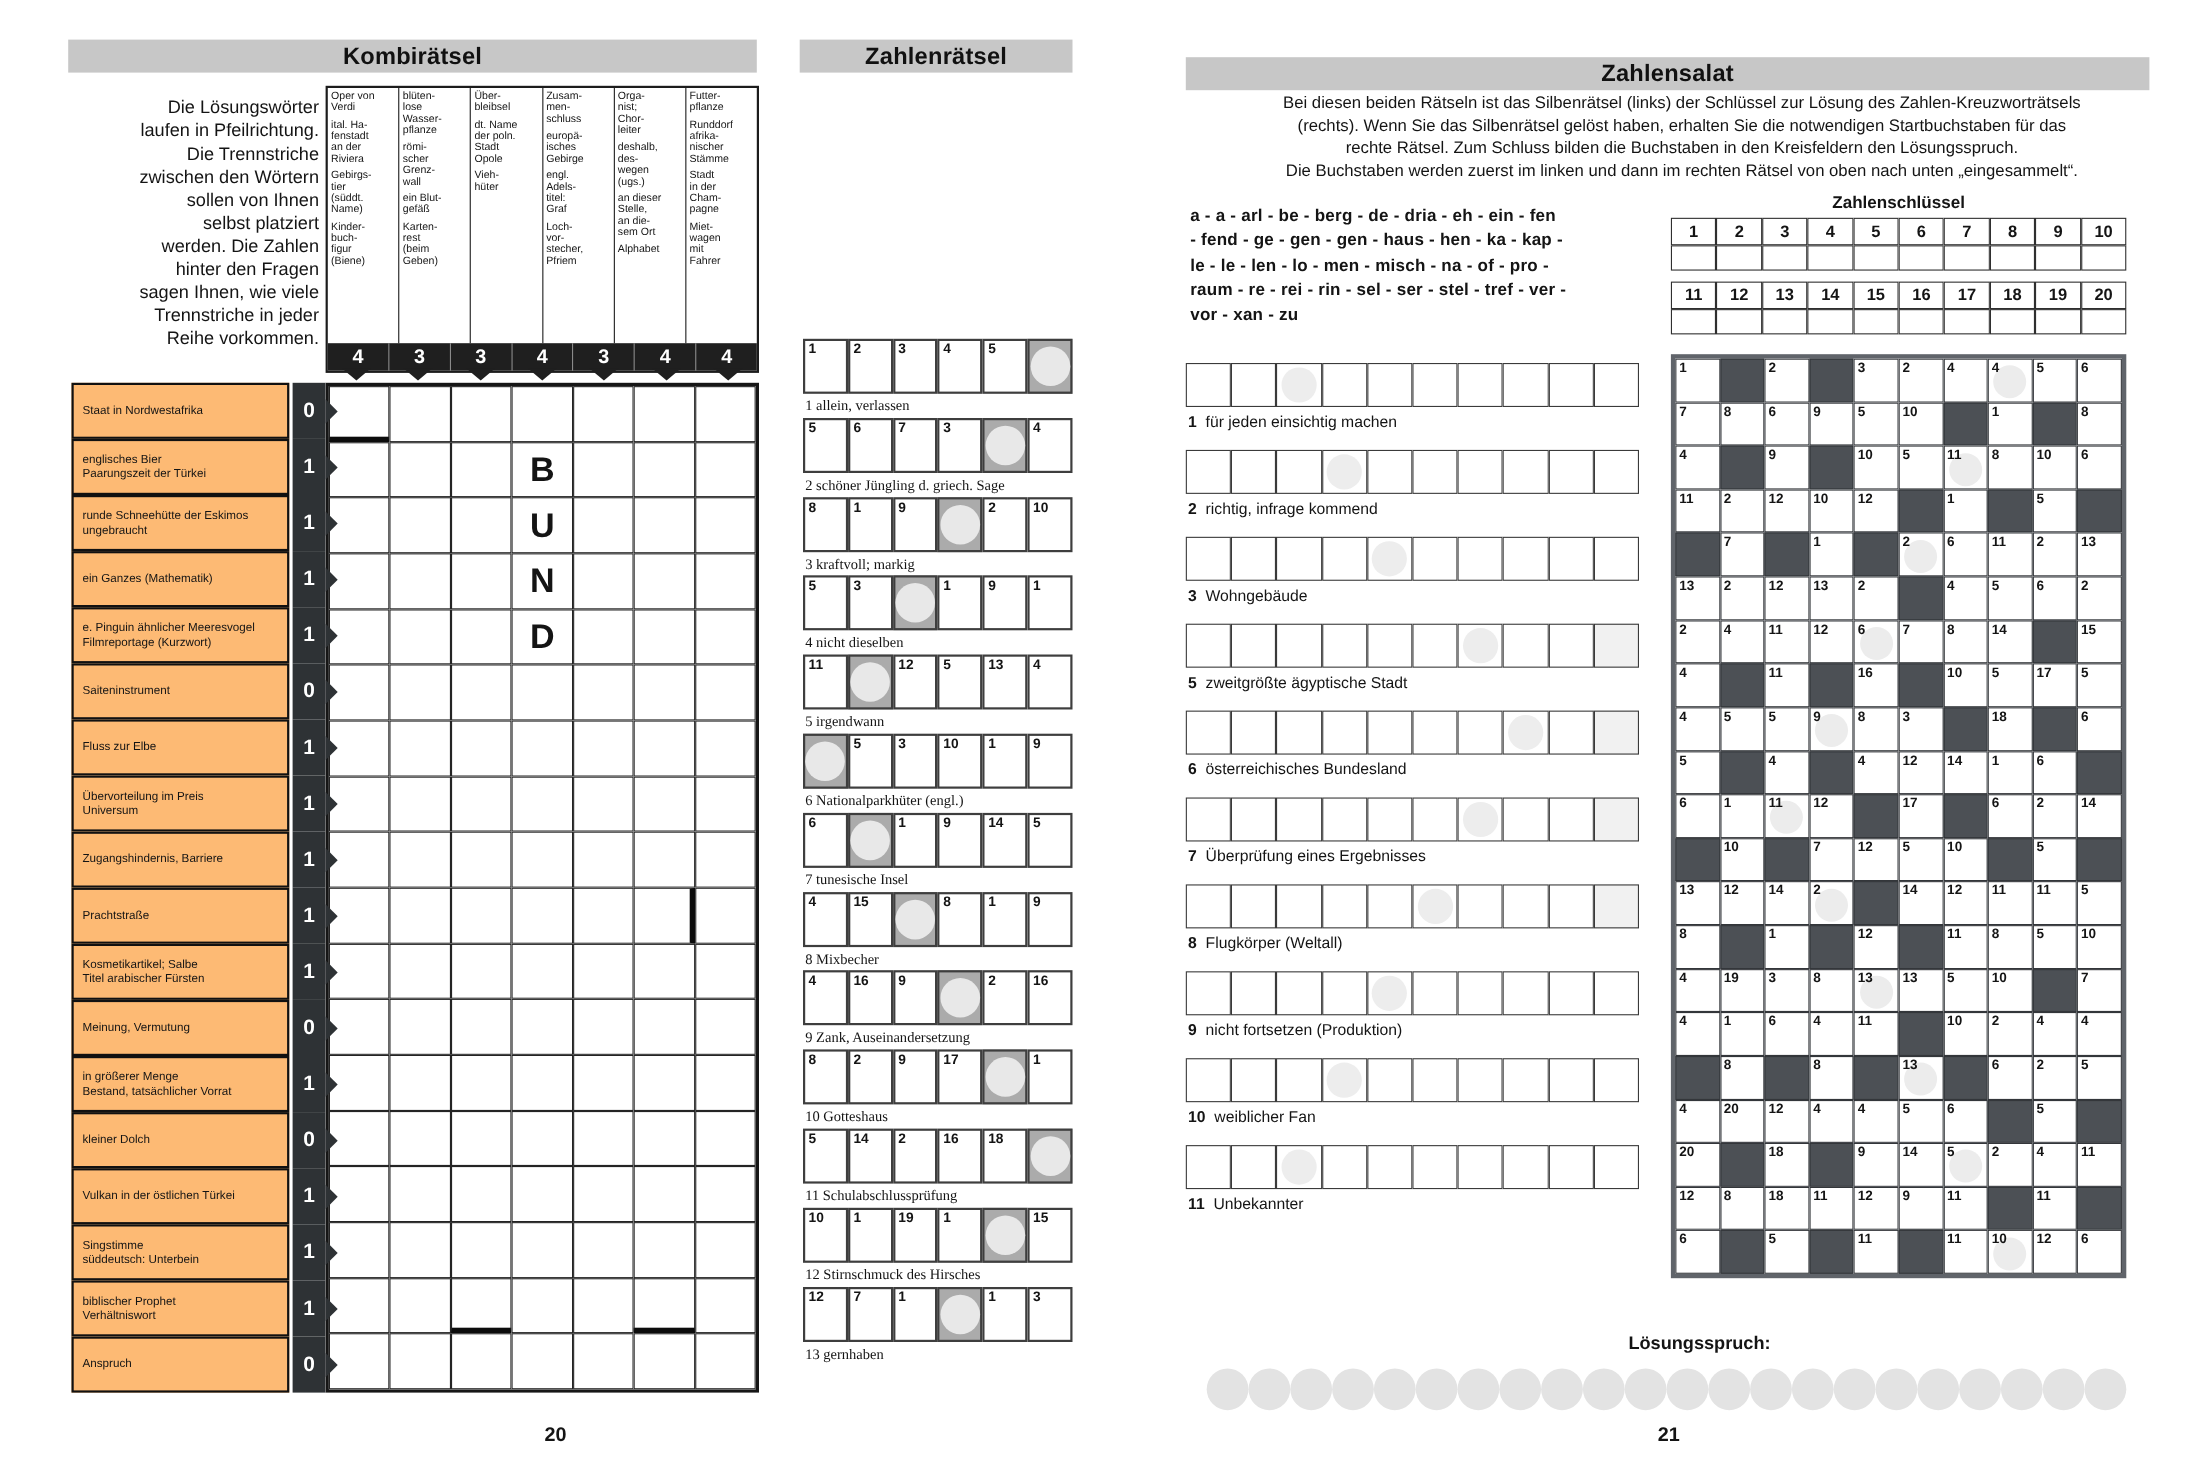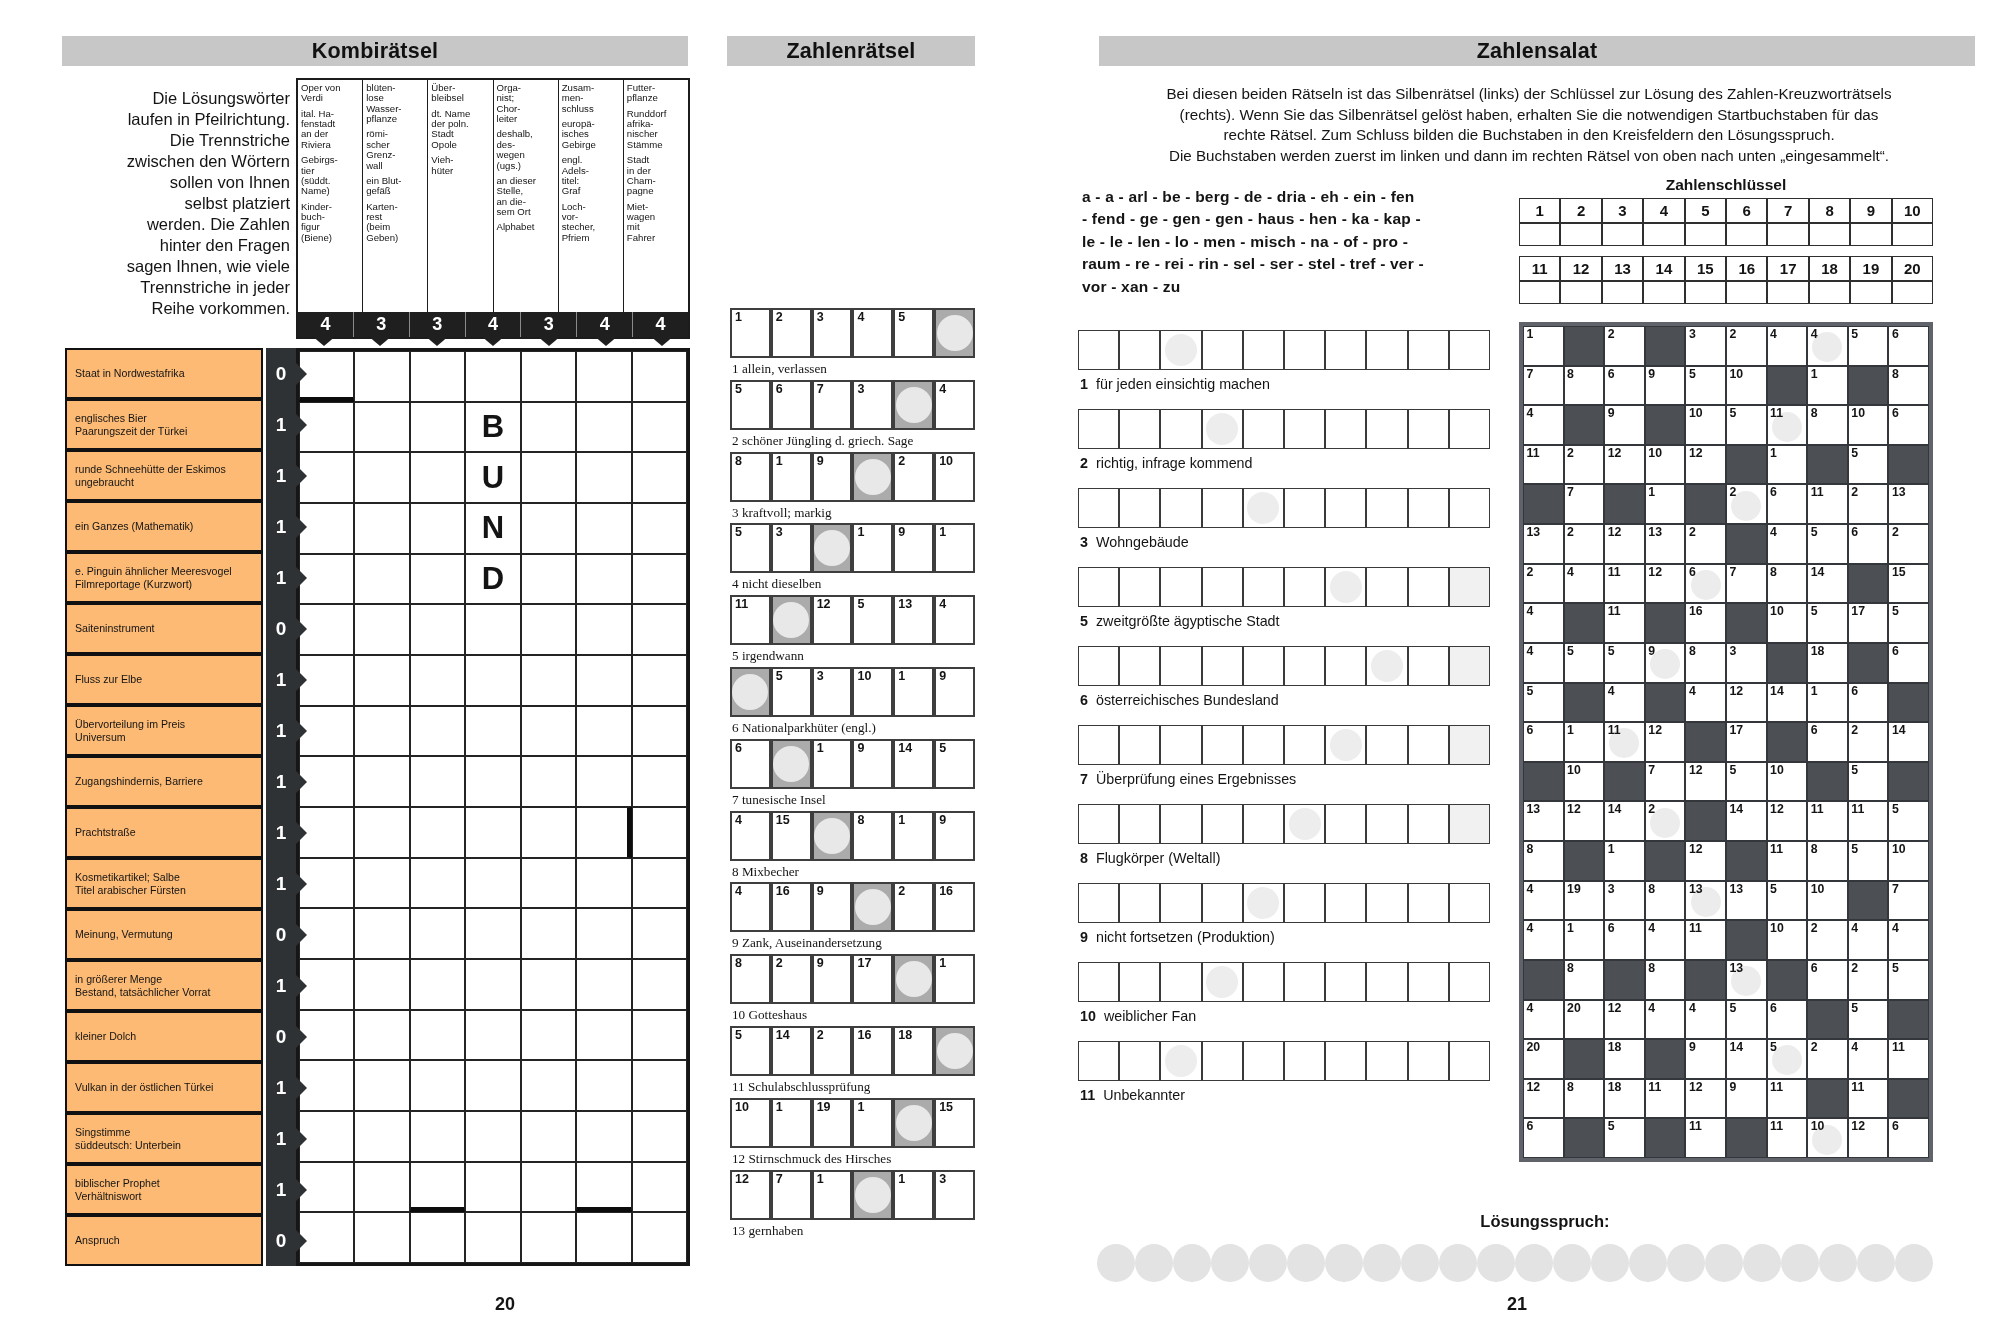--- a/index.html
+++ b/index.html
@@ -145,49 +145,49 @@
           <div class="kclue pre">Über-
 bleibsel</div>
           <div class="kclue pre">dt. Name
 der poln.
 Stadt
 Opole</div>
           <div class="kclue pre">Vieh-
 hüter</div>
         </div>
         <div class="kcol">
-          <div class="kclue pre">Orga-
-nist;
-Chor-
-leiter</div>
-          <div class="kclue pre">deshalb,
-des-
-wegen
-(ugs.)</div>
-          <div class="kclue pre">an dieser
-Stelle,
-an die-
-sem Ort</div>
-          <div class="kclue pre">Alphabet</div>
-        </div>
-        <div class="kcol">
           <div class="kclue pre">Zusam-
 men-
 schluss</div>
           <div class="kclue pre">europä-
 isches
 Gebirge</div>
           <div class="kclue pre">engl.
 Adels-
 titel:
 Graf</div>
           <div class="kclue pre">Loch-
 vor-
 stecher,
 Pfriem</div>
+        </div>
+        <div class="kcol">
+          <div class="kclue pre">Orga-
+nist;
+Chor-
+leiter</div>
+          <div class="kclue pre">deshalb,
+des-
+wegen
+(ugs.)</div>
+          <div class="kclue pre">an dieser
+Stelle,
+an die-
+sem Ort</div>
+          <div class="kclue pre">Alphabet</div>
         </div>
         <div class="kcol">
           <div class="kclue pre">Futter-
 pflanze</div>
           <div class="kclue pre">Runddorf
 afrika-
 nischer
 Stämme</div>
           <div class="kclue pre">Stadt
 in der
@@ -727,21 +727,21 @@
             <div class="n">1</div>
           </div>
           <div class="zr-cell">
             <div class="n">3</div>
           </div>
         </div>
         <div class="zr-clue">13 gernhaben</div>
       </div>
     </div>
 
-  <div class="bar" style="left:1078px;top:36px;width:876px;margin-left:21px;">
+  <div class="bar" style="left:1078px;top:52px;width:876px;">
     <span>Zahlensalat</span>
   </div>
   <div class="zs-intro pre">Bei diesen beiden Rätseln ist das Silbenrätsel (links) der Schlüssel zur Lösung des Zahlen-Kreuzworträtsels
 (rechts). Wenn Sie das Silbenrätsel gelöst haben, erhalten Sie die notwendigen Startbuchstaben für das
 rechte Rätsel. Zum Schluss bilden die Buchstaben in den Kreisfeldern den Lösungsspruch.
 Die Buchstaben werden zuerst im linken und dann im rechten Rätsel von oben nach unten „eingesammelt“.</div>
   <div class="syllables pre">a - a - arl - be - berg - de - dria - eh - ein - fen
 - fend - ge - gen - gen - haus - hen - ka - kap -
 le - le - len - lo - men - misch - na - of - pro -
 raum - re - rei - rin - sel - ser - stel - tref - ver -

